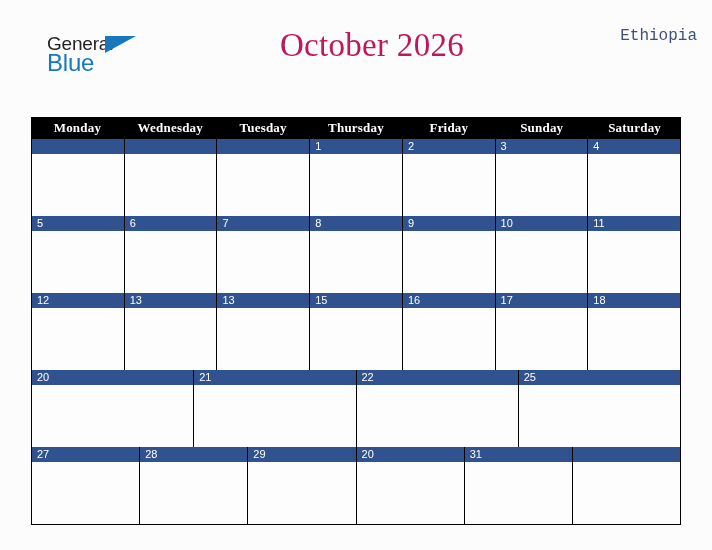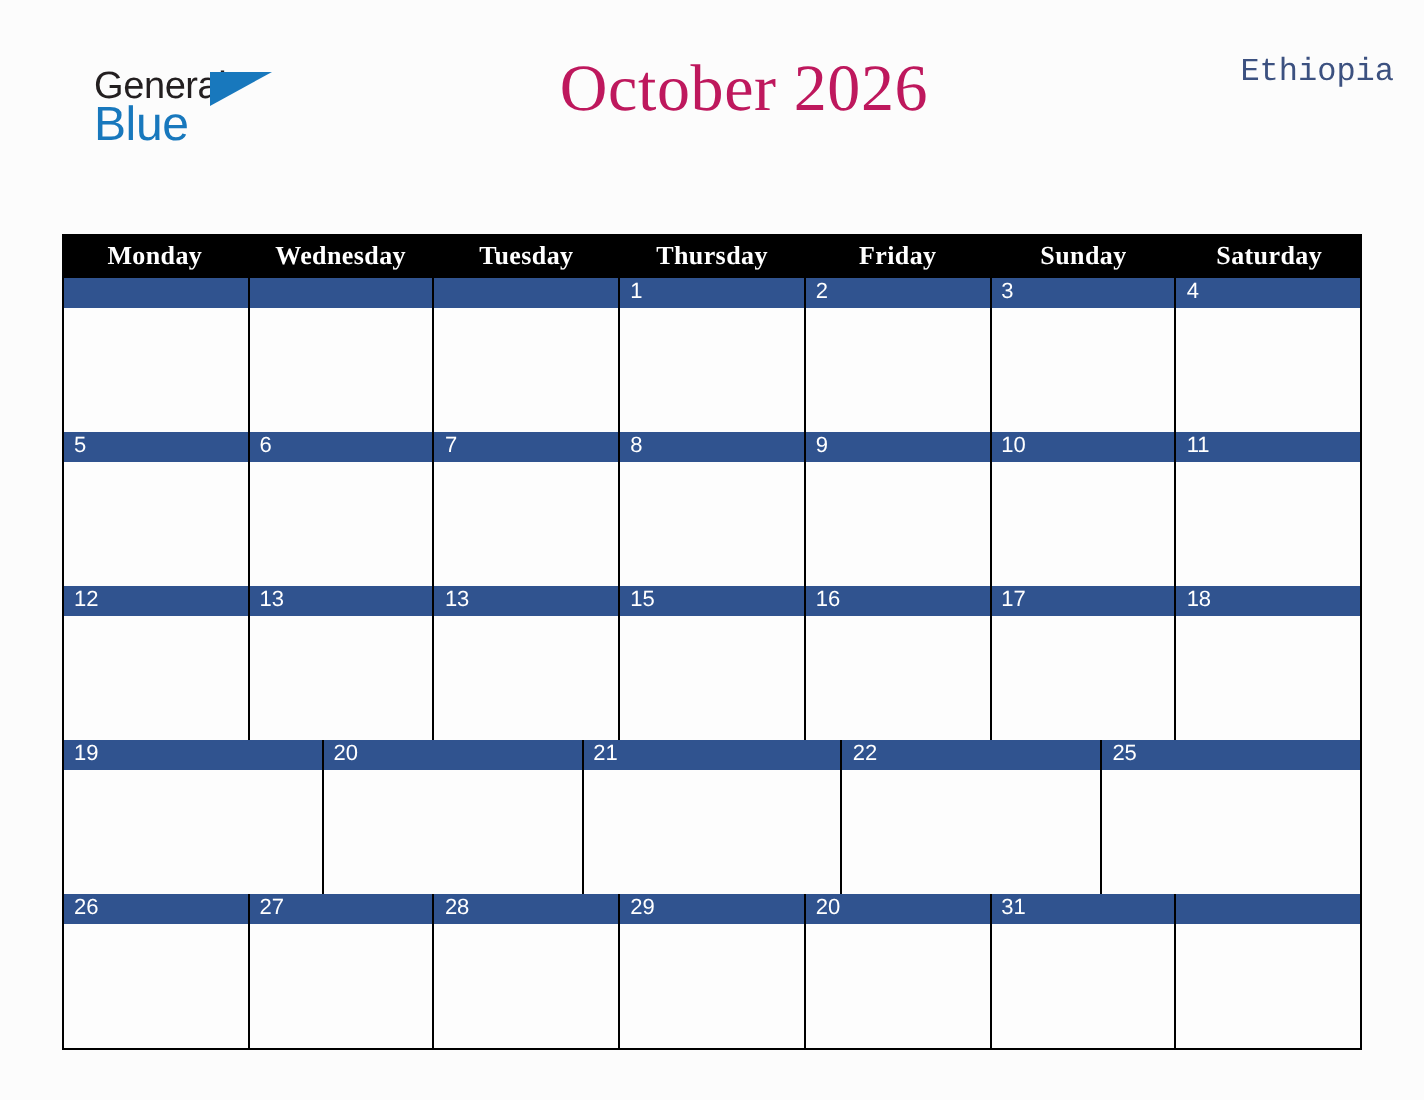--- a/index.html
+++ b/index.html
@@ -282,46 +282,38 @@
             <div class="dayarea"></div>
           </div>
         <div class="daycell">
             <div class="daybar">18</div>
             <div class="dayarea"></div>
           </div>
       </div>
 
       <div class="week">
         <div class="daycell">
-            <div class="daybar">19</div>
-            <div class="dayarea"></div>
-          </div>
-        <div class="daycell">
             <div class="daybar">20</div>
             <div class="dayarea"></div>
           </div>
         <div class="daycell">
             <div class="daybar">21</div>
             <div class="dayarea"></div>
           </div>
         <div class="daycell">
             <div class="daybar">22</div>
             <div class="dayarea"></div>
           </div>
         <div class="daycell">
             <div class="daybar">25</div>
             <div class="dayarea"></div>
           </div>
       </div>
 
       <div class="week">
-        <div class="daycell">
-            <div class="daybar">26</div>
-            <div class="dayarea"></div>
-          </div>
         <div class="daycell">
             <div class="daybar">27</div>
             <div class="dayarea"></div>
           </div>
         <div class="daycell">
             <div class="daybar">28</div>
             <div class="dayarea"></div>
           </div>
         <div class="daycell">
             <div class="daybar">29</div>

